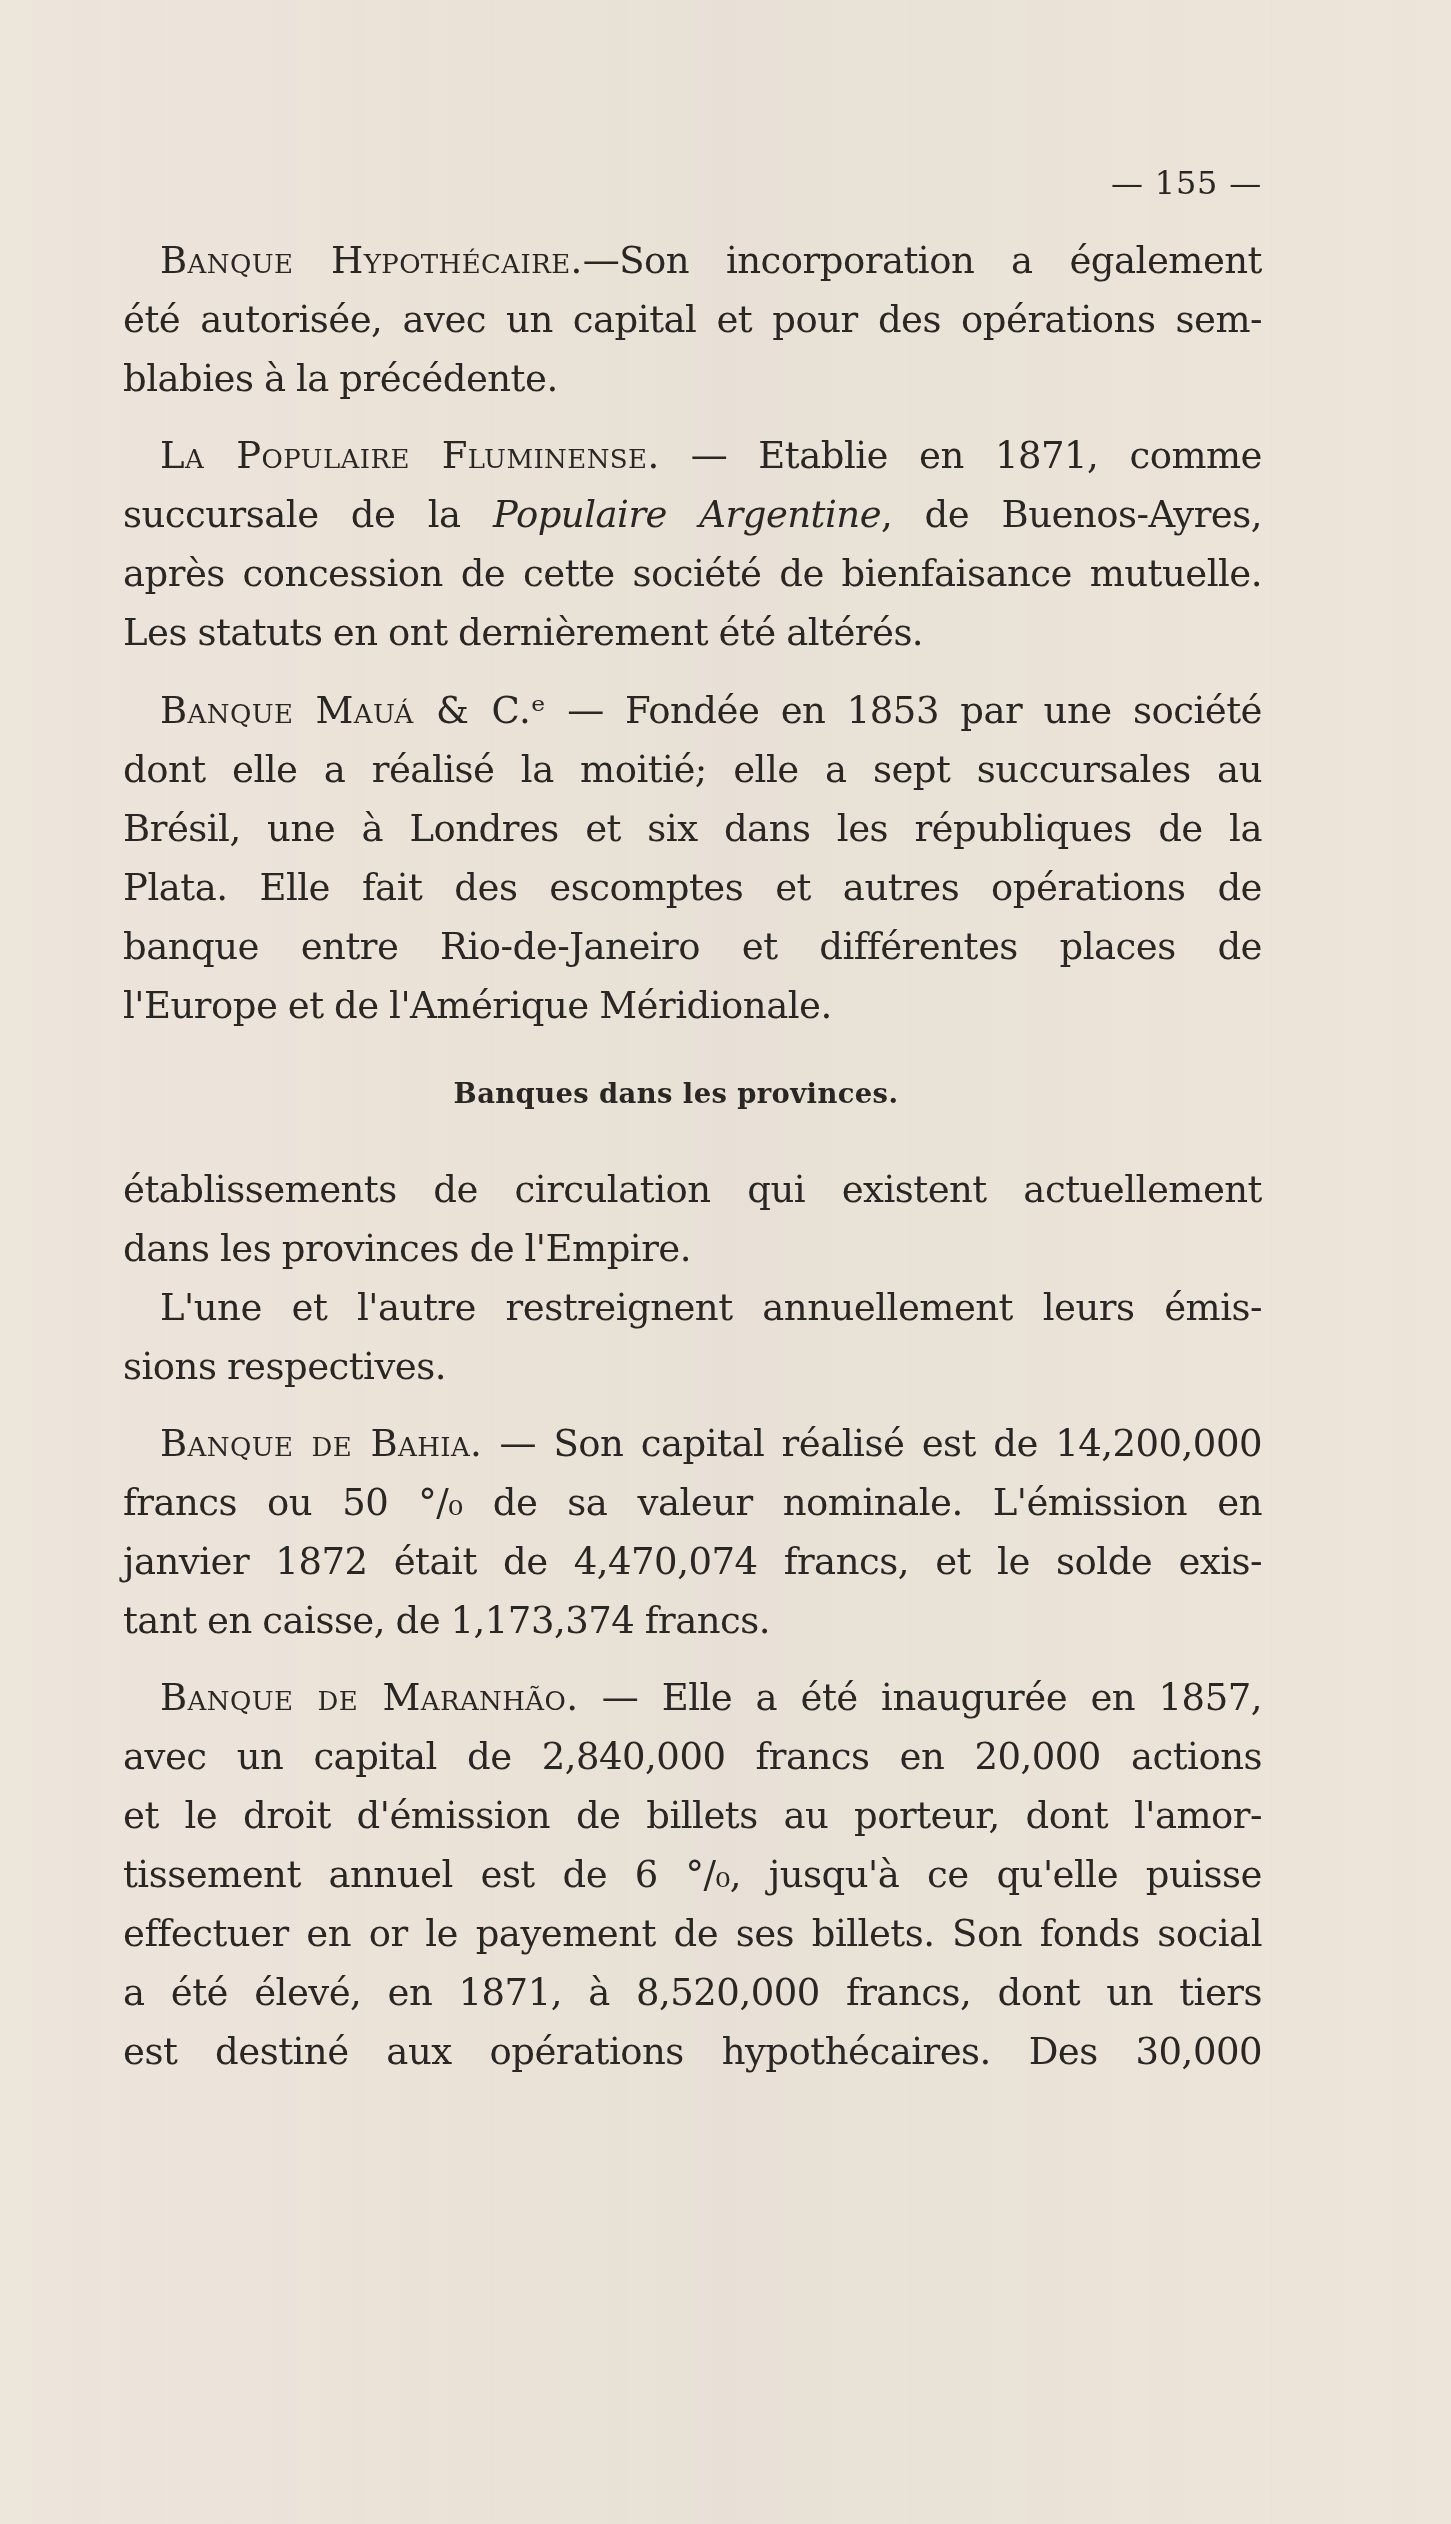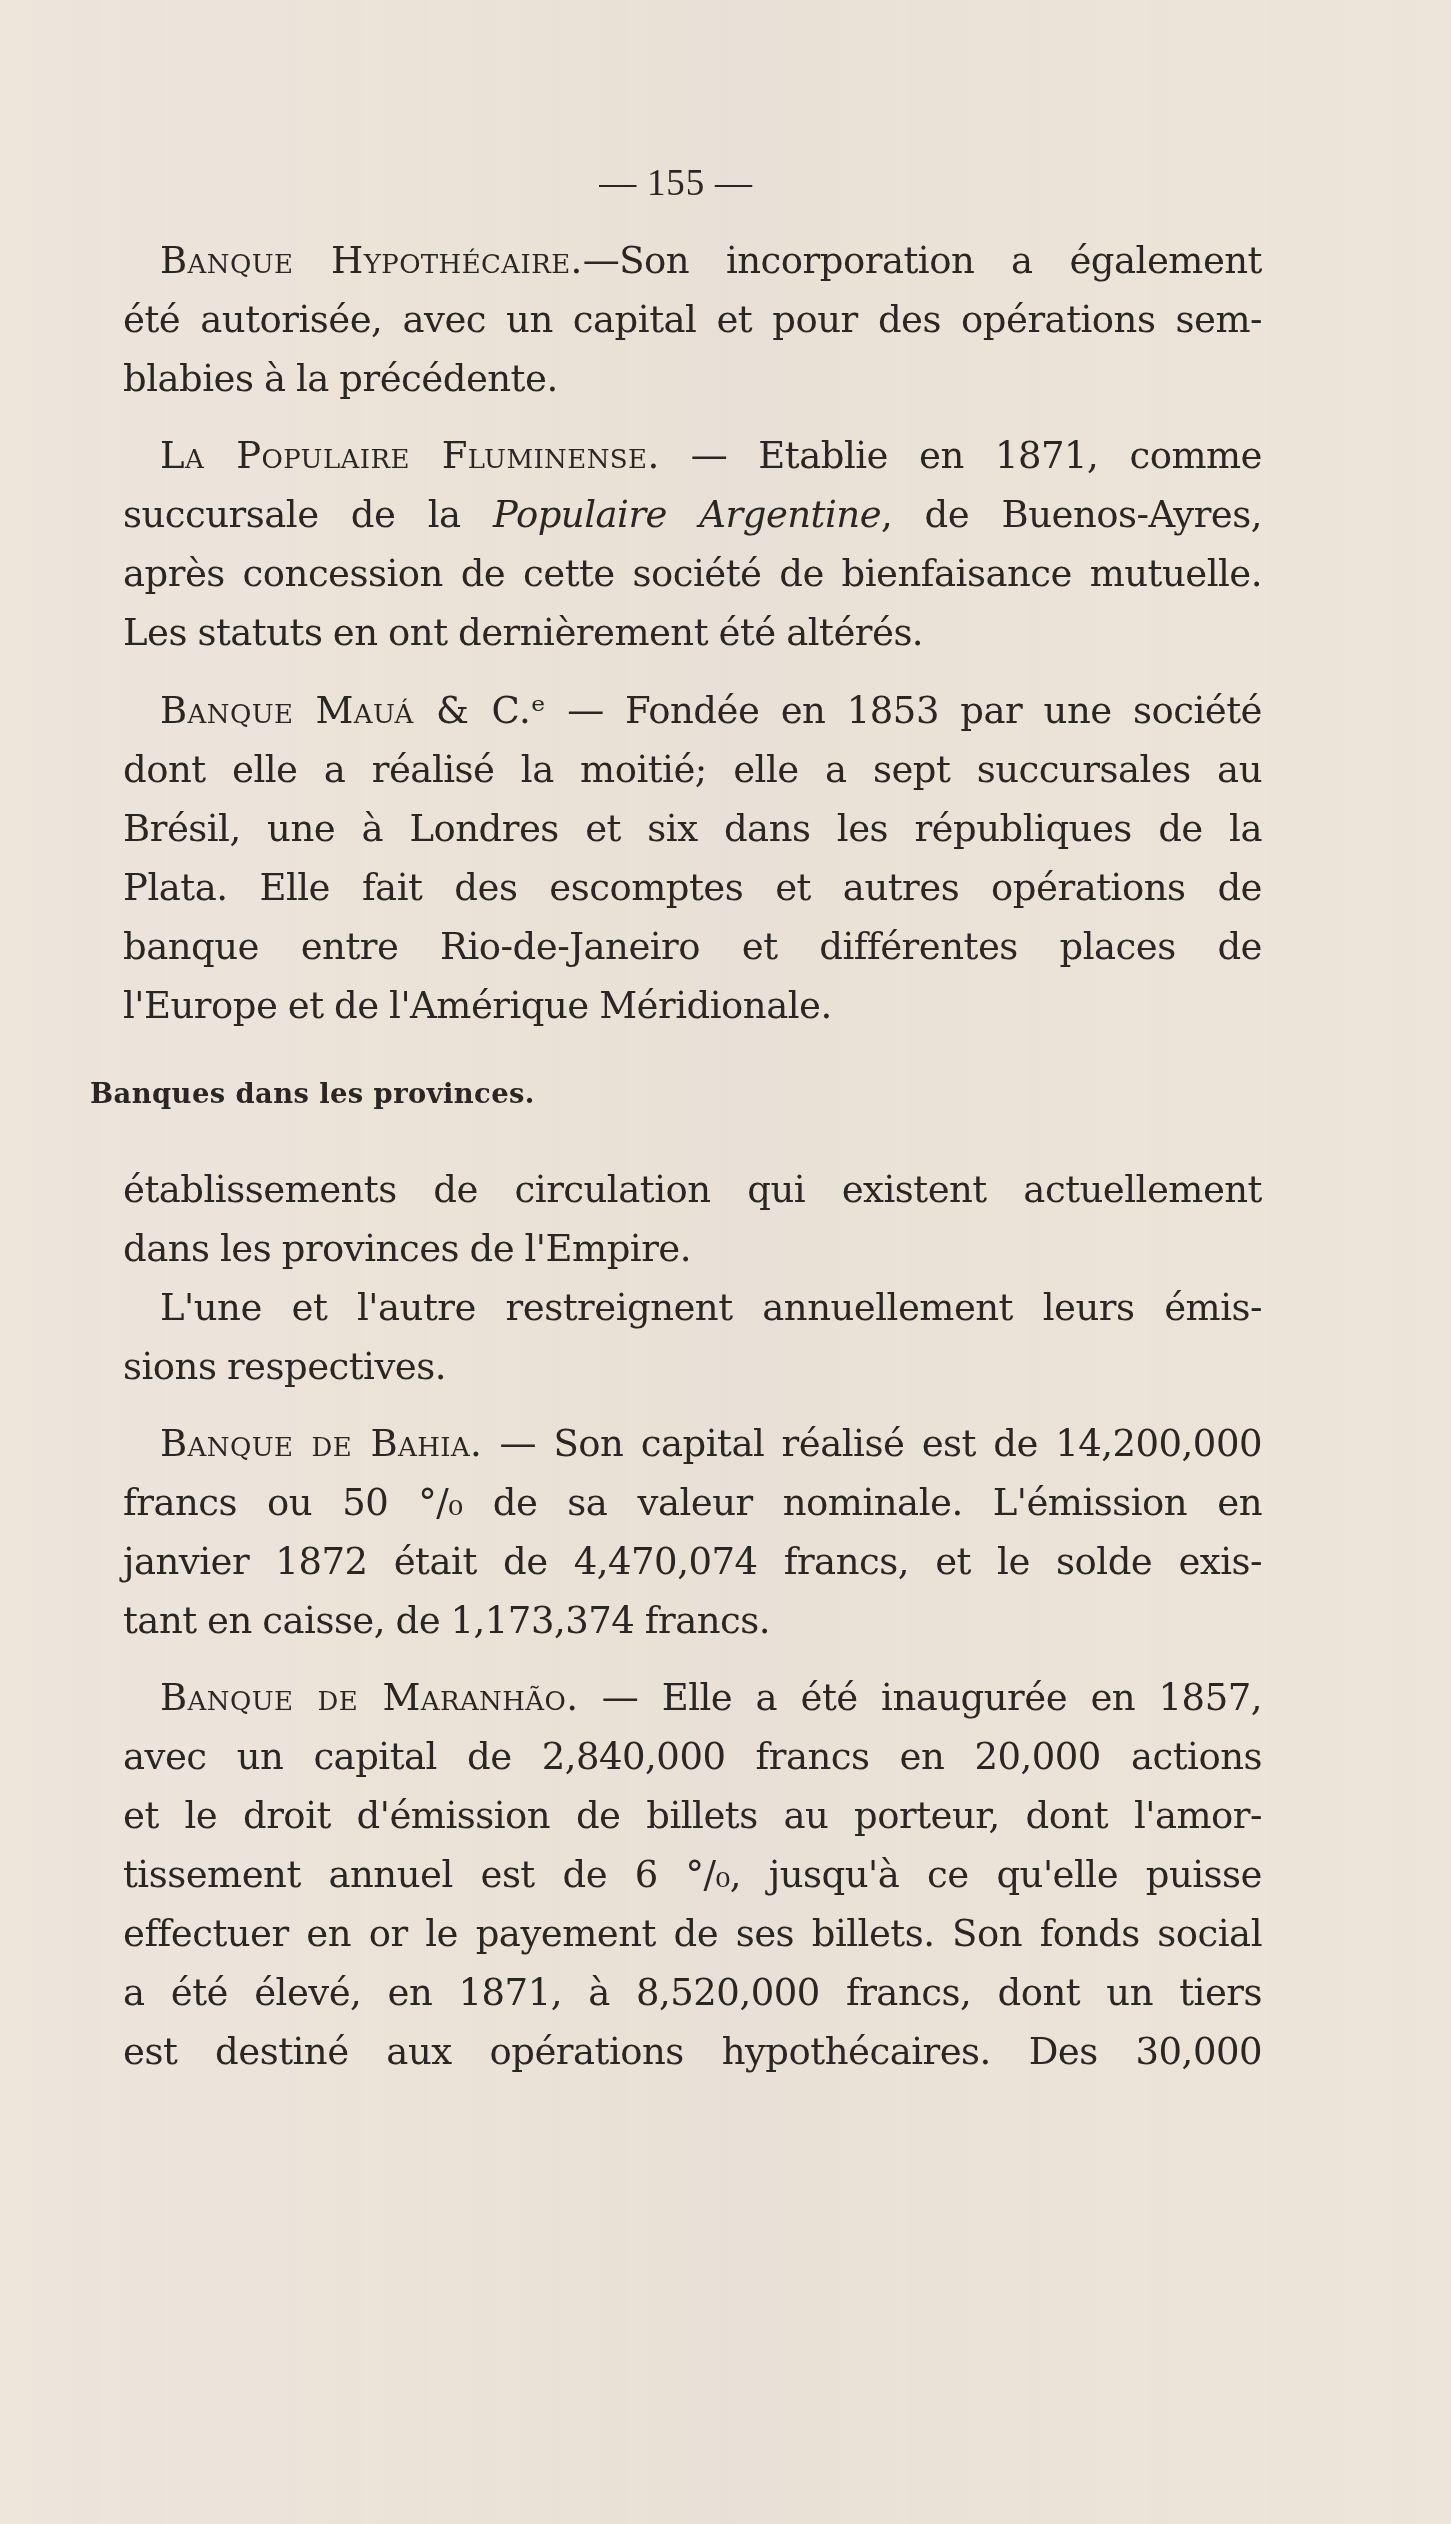--- a/index.html
+++ b/index.html
@@ -16,27 +16,26 @@
       font-family: "DejaVu Serif", "Liberation Serif", serif;
       color: #2a2623;
     }
     .page {
       position: absolute;
       left: 123px;
       top: 158px;
       width: 1139px;
     }
     .page-number {
-      text-align: center;
-      font-size: 37px;
+      text-align: right;
+      font-size: 32px;
       line-height: 50px;
       margin-left: -33px;
       margin-bottom: 23px;
       letter-spacing: 0.8px;
-      font-family: Liberation Serif, serif;
     }
     .para {
       font-size: 37px;
       line-height: 59px;
       text-align: justify;
       margin: 0;
       letter-spacing: -0.5px;
       word-spacing: -0.8px;
     }
     .para .line {
@@ -56,21 +55,21 @@
     }
     .sc {
       font-variant: small-caps;
       letter-spacing: 0.4px;
     }
     .it {
       font-style: italic;
       margin-top: 40px;
     }
     .section-heading {
-      text-align: left;
+      text-align: center;
       font-weight: bold;
       font-size: 27.4px;
       line-height: 50px;
       margin: 33px 0 42px -33px;
       letter-spacing: 0.4px;
     }
   </style>
 </head>
 <body>
 

